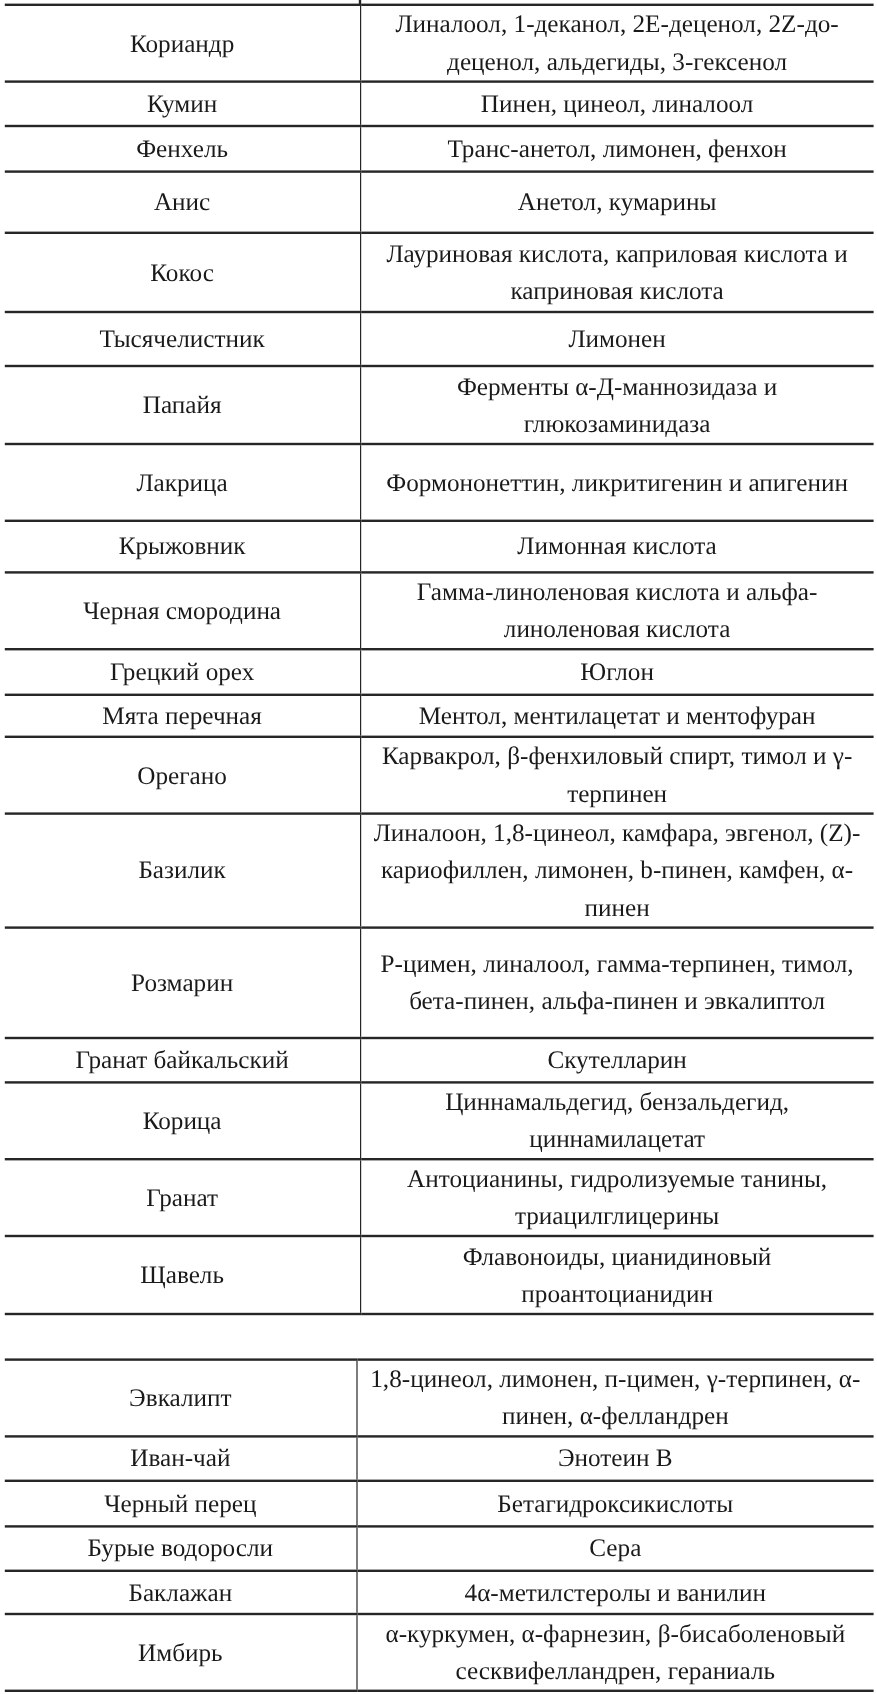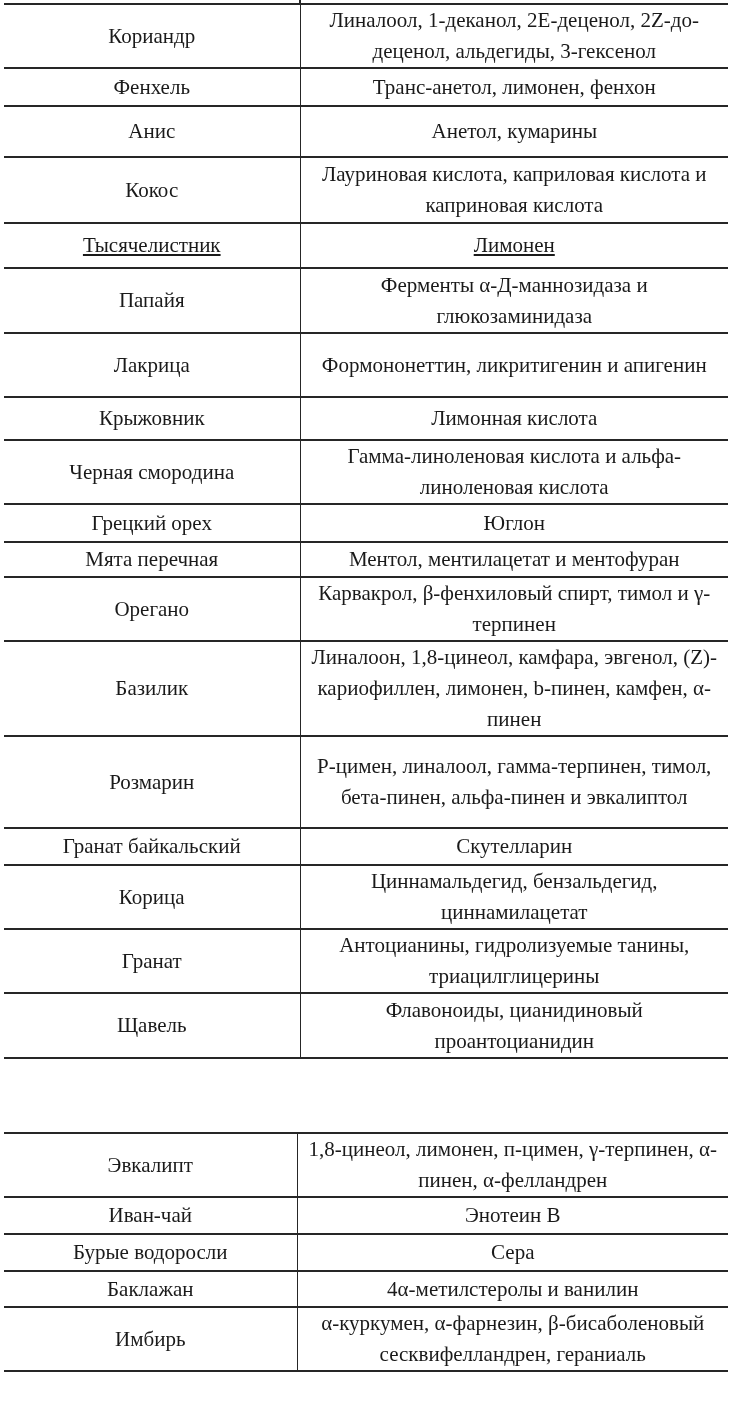--- a/index.html
+++ b/index.html
@@ -36,33 +36,37 @@
 <table class="tbl" id="t1">
   <colgroup>
       <col class="c1">
       <col>
     </colgroup>
   <tbody>
     <tr style="height: 64px; margin-top: 44px;">
         <td class="c1">Кориандр</td>
         <td>Линалоол, 1-деканол, 2E-деценол, 2Z-до-деценол, альдегиды, 3-гексенол</td>
       </tr>
+    <tr style="height: 37px;">
+        <td class="c1">Кумин</td>
+        <td>Пинен, цинеол, линалоол</td>
+      </tr>
     <tr style="height: 38px;">
         <td class="c1">Фенхель</td>
         <td>Транс-анетол, лимонен, фенхон</td>
       </tr>
     <tr style="height: 51px;">
         <td class="c1">Анис</td>
         <td>Анетол, кумарины</td>
       </tr>
     <tr style="height: 66px;">
         <td class="c1">Кокос</td>
         <td>Лауриновая кислота, каприловая кислота и каприновая кислота</td>
       </tr>
-    <tr style="height: 45px; text-decoration: underline;">
+    <tr style="height: 45px;">
         <td class="c1">Тысячелистник</td>
         <td>Лимонен</td>
       </tr>
     <tr style="height: 65px;">
         <td class="c1">Папайя</td>
         <td>Ферменты α-Д-маннозидаза и глюкозаминидаза</td>
       </tr>
     <tr style="height: 64px;">
         <td class="c1">Лакрица</td>
         <td>Формононеттин, ликритигенин и апигенин</td>
@@ -121,20 +125,24 @@
     </colgroup>
   <tbody>
     <tr style="height: 64px;">
         <td class="c1">Эвкалипт</td>
         <td>1,8-цинеол, лимонен, п-цимен, γ-терпинен, α-пинен, α-фелландрен</td>
       </tr>
     <tr style="height: 37px;">
         <td class="c1">Иван-чай</td>
         <td>Энотеин В</td>
       </tr>
+    <tr style="height: 38px;">
+        <td class="c1">Черный перец</td>
+        <td>Бетагидроксикислоты</td>
+      </tr>
     <tr style="height: 37px;">
         <td class="c1">Бурые водоросли</td>
         <td>Сера</td>
       </tr>
     <tr style="height: 36px;">
         <td class="c1">Баклажан</td>
         <td>4α-метилстеролы и ванилин</td>
       </tr>
     <tr style="height: 63px;">
         <td class="c1">Имбирь</td>

